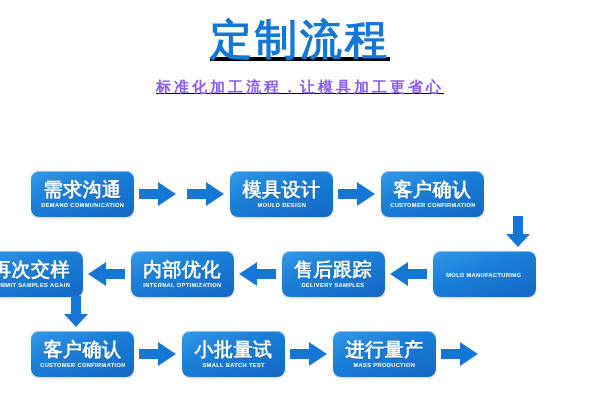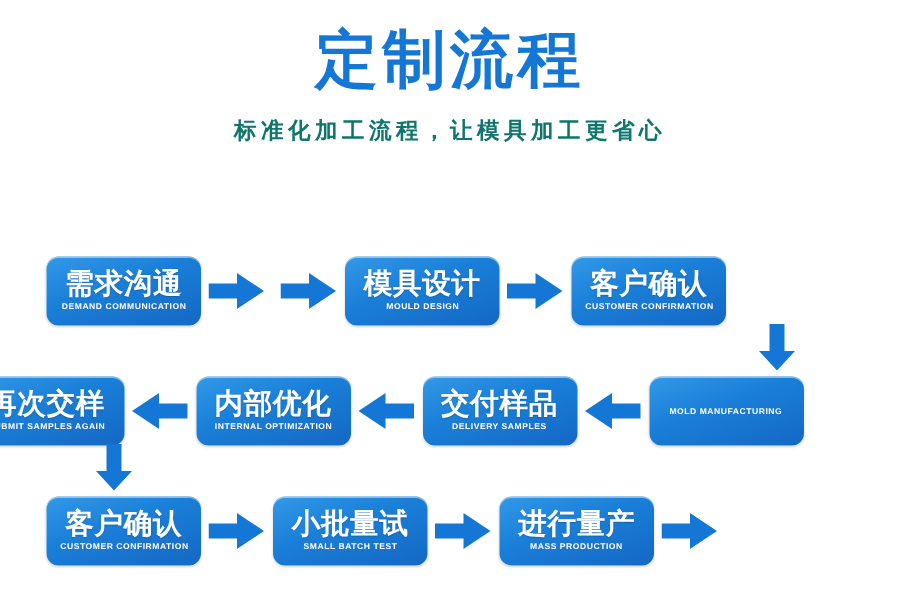--- a/index.html
+++ b/index.html
@@ -12,36 +12,37 @@
     height: 401px;
     overflow: hidden;
     font-family: "Liberation Sans", "DejaVu Sans", sans-serif;
     position: relative;
   }
 
   
   #header {
     text-align: center;
     padding-top: 16px;
+    text-decoration: underline;
   }
   #main-title {
     font-family: "DejaVu Sans", "Liberation Sans", sans-serif;
     font-size: 42px;
     font-weight: bold;
     color: #1477d6;
     letter-spacing: 3px;
     line-height: 1.15;
     margin: 0;
     text-shadow: 1px 1px 0 rgba(255,255,255,0.9);
   }
   #sub-title {
     font-family: "DejaVu Sans", "Liberation Sans", sans-serif;
     font-size: 15px;
     font-weight: bold;
-    color: #0f766e;
+    color: #8b5cf6;
     letter-spacing: 3px;
     margin: 14px 0 0 0;
     line-height: 1.2;
   }
 
   
   #flow {
     position: absolute;
     left: 0;
     top: 152px;
@@ -189,21 +190,21 @@
         <span class="step-en">INTERNAL OPTIMIZATION</span>
       </div>
 
       <span class="h-arrow">
         <svg viewBox="0 0 38 26" width="38" height="26" aria-hidden="true">
           <polygon class="arrow-fill" points="37,8 18,8 18,1 0,13 18,25 18,18 37,18"></polygon>
         </svg>
       </span>
 
       <div class="step-box">
-        <span class="step-cn">交付样品</span>
+        <span class="step-cn">售后跟踪</span>
         <span class="step-en">DELIVERY SAMPLES</span>
       </div>
 
       <span class="h-arrow">
         <svg viewBox="0 0 38 26" width="38" height="26" aria-hidden="true">
           <polygon class="arrow-fill" points="37,8 18,8 18,1 0,13 18,25 18,18 37,18"></polygon>
         </svg>
       </span>
 
       <div class="step-box">

